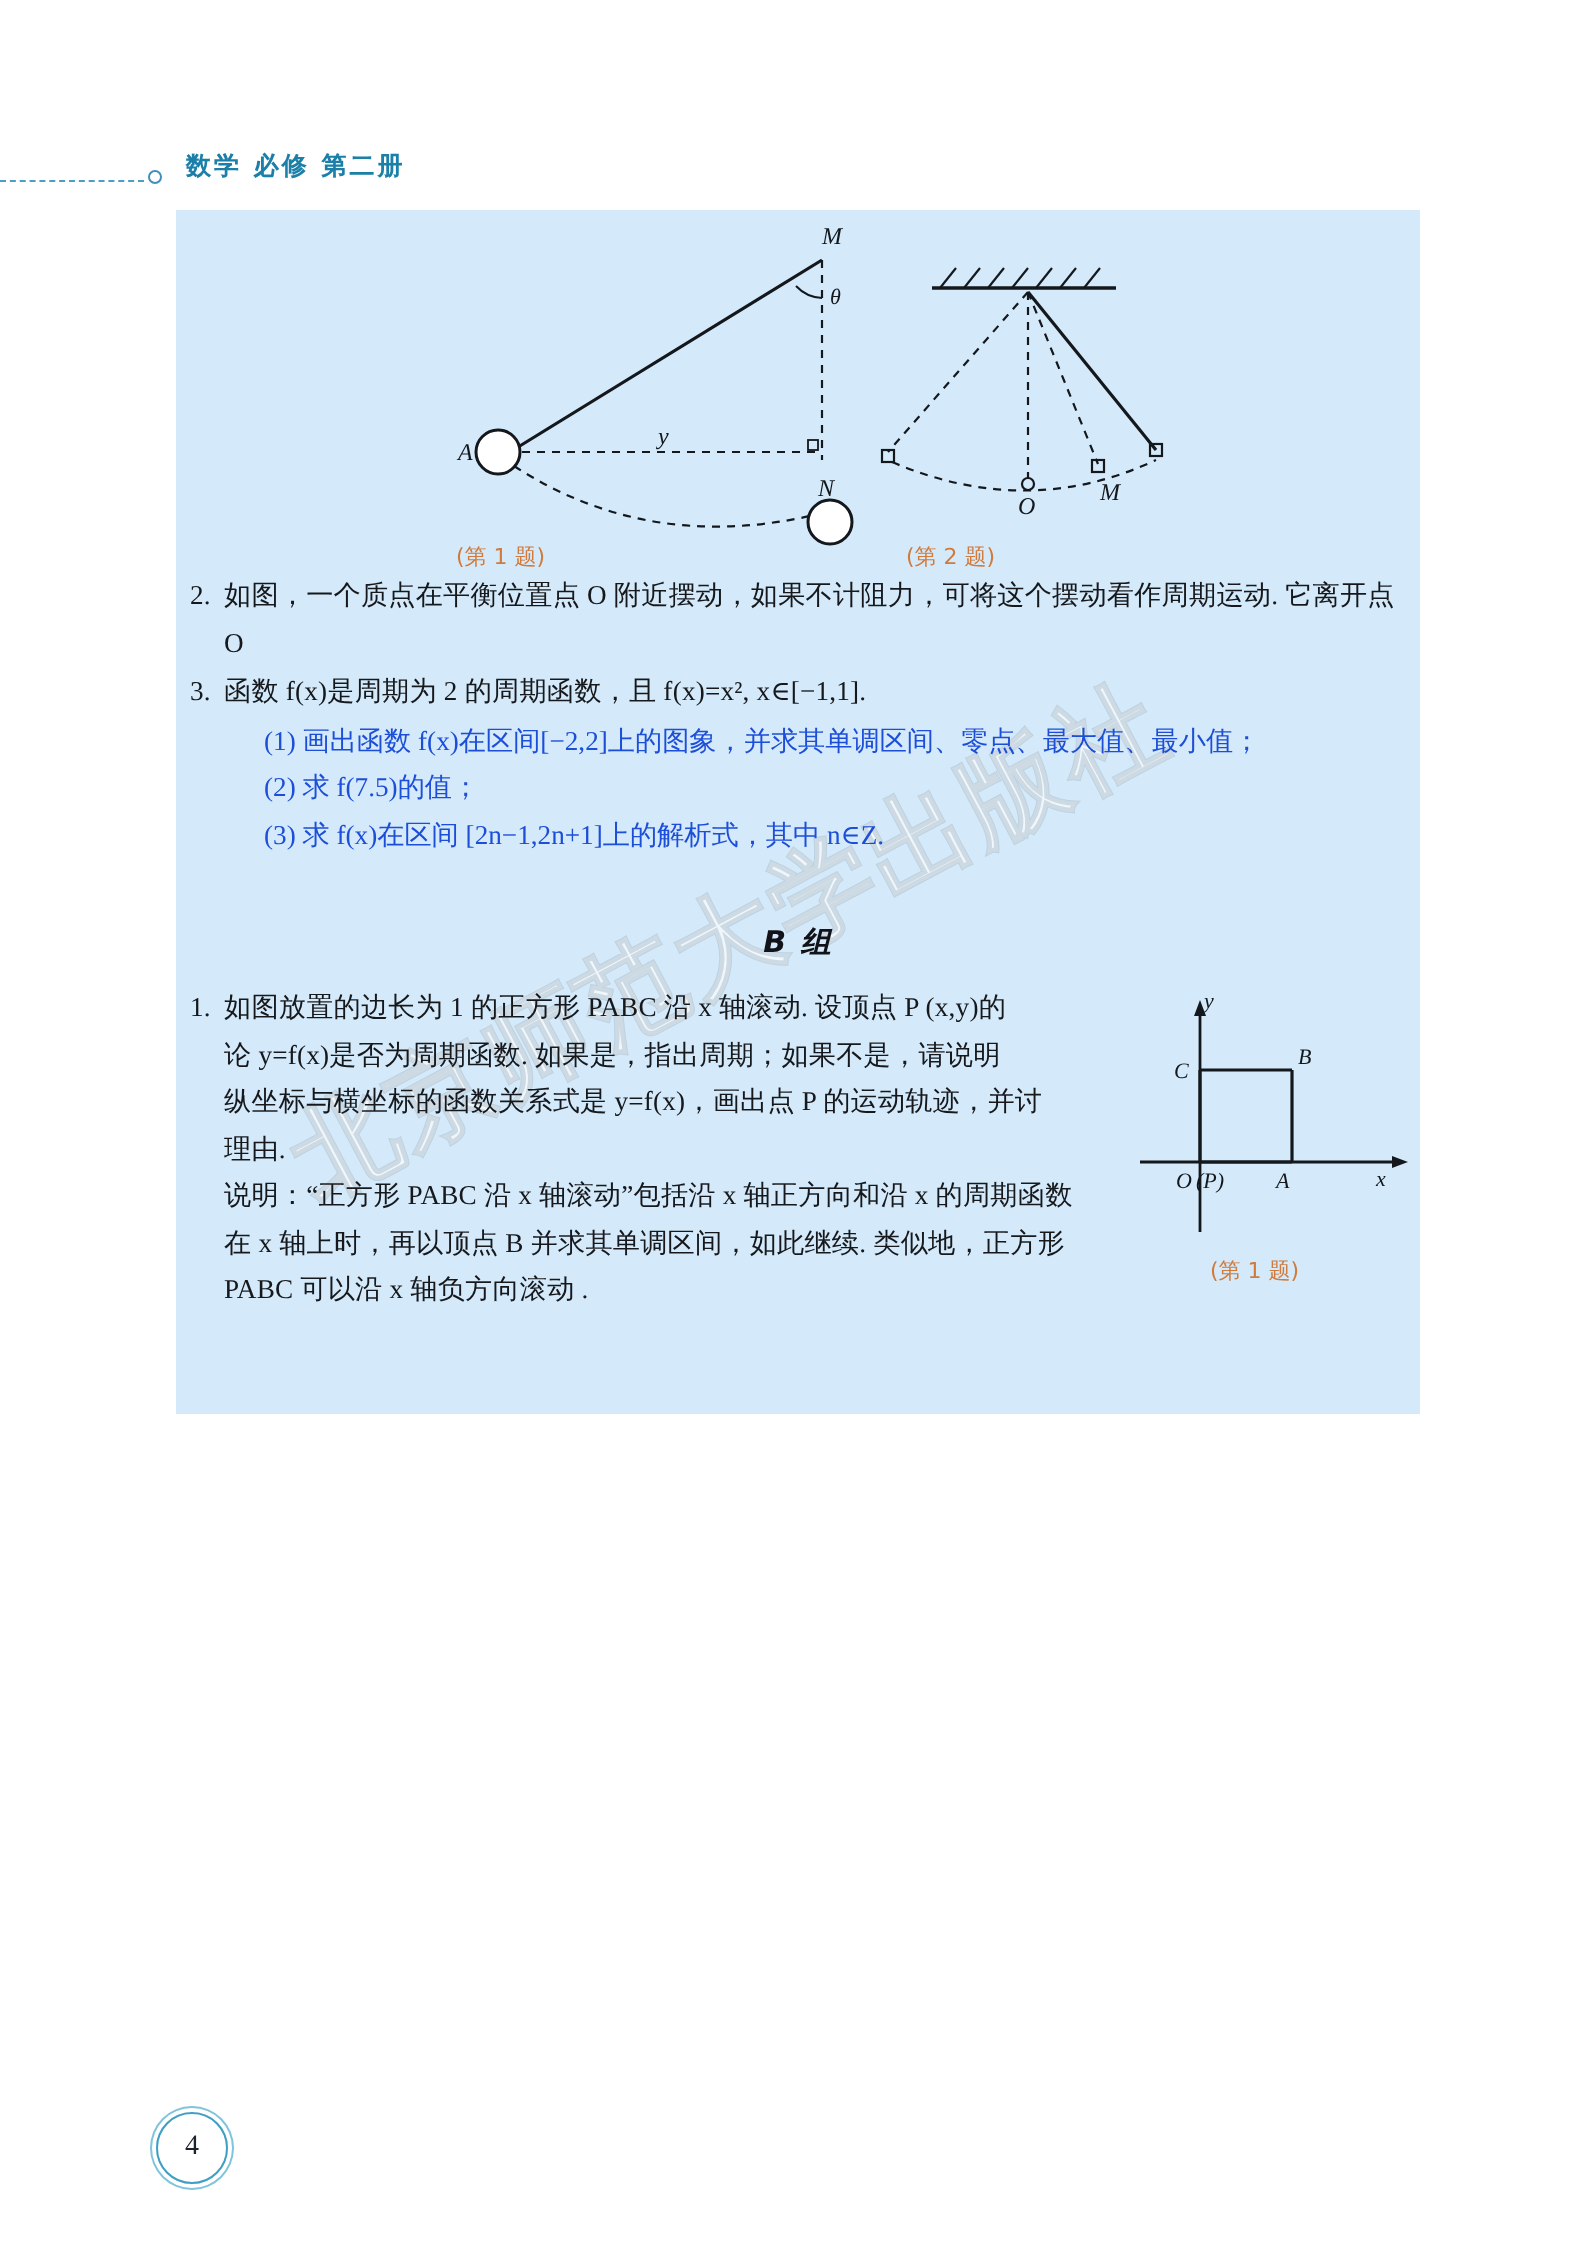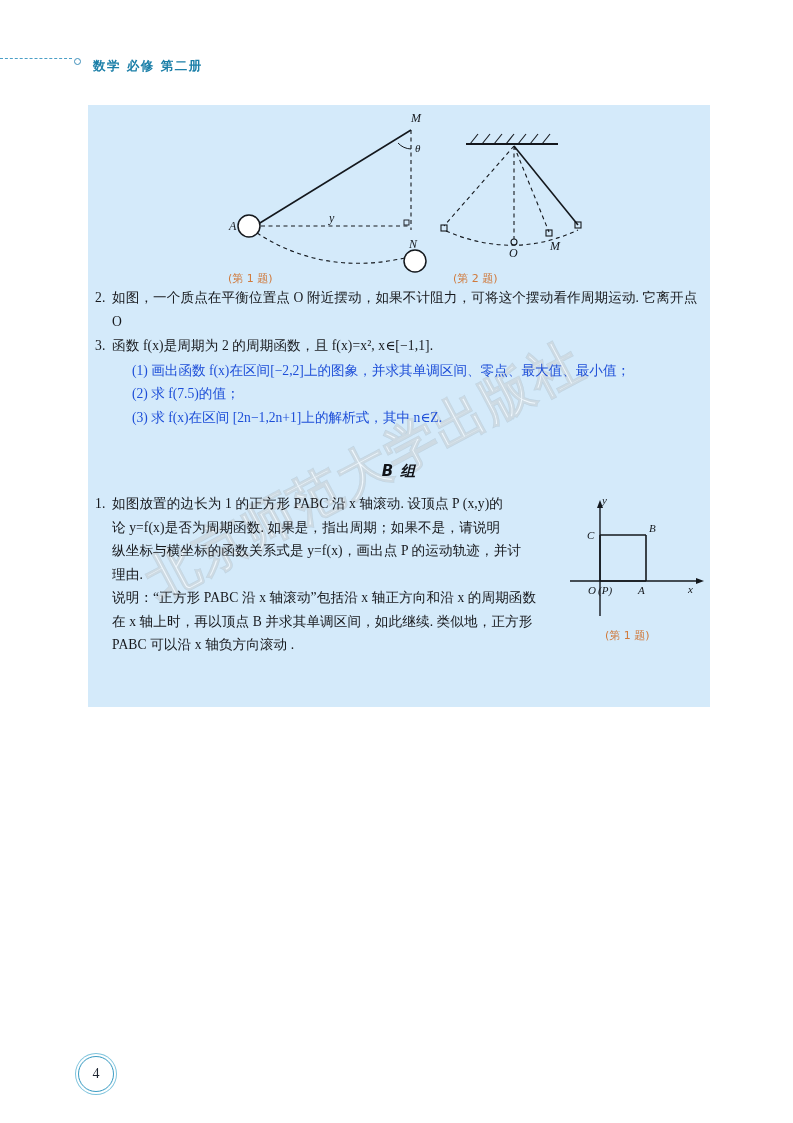--- a/index.html
+++ b/index.html
@@ -12,25 +12,25 @@
     height: 1123px;
     position: relative;
     font-family: "Liberation Serif", "DejaVu Serif", serif;
     overflow: hidden;
   }
 
   
   #running-header {
     position: absolute;
     left: 0;
-    top: 58px;
+    top: 68px;
     width: 300px;
     height: 24px;
     display: flex;
-    align-items: flex-start;
+    align-items: flex-end;
   }
   .header-rule {
     flex: 0 0 auto;
     width: 72px;
     height: 1px;
     border-top: 1px dashed #4b9fc7;
     margin-right: 2px;
   }
   .header-dot {
     flex: 0 0 auto;

